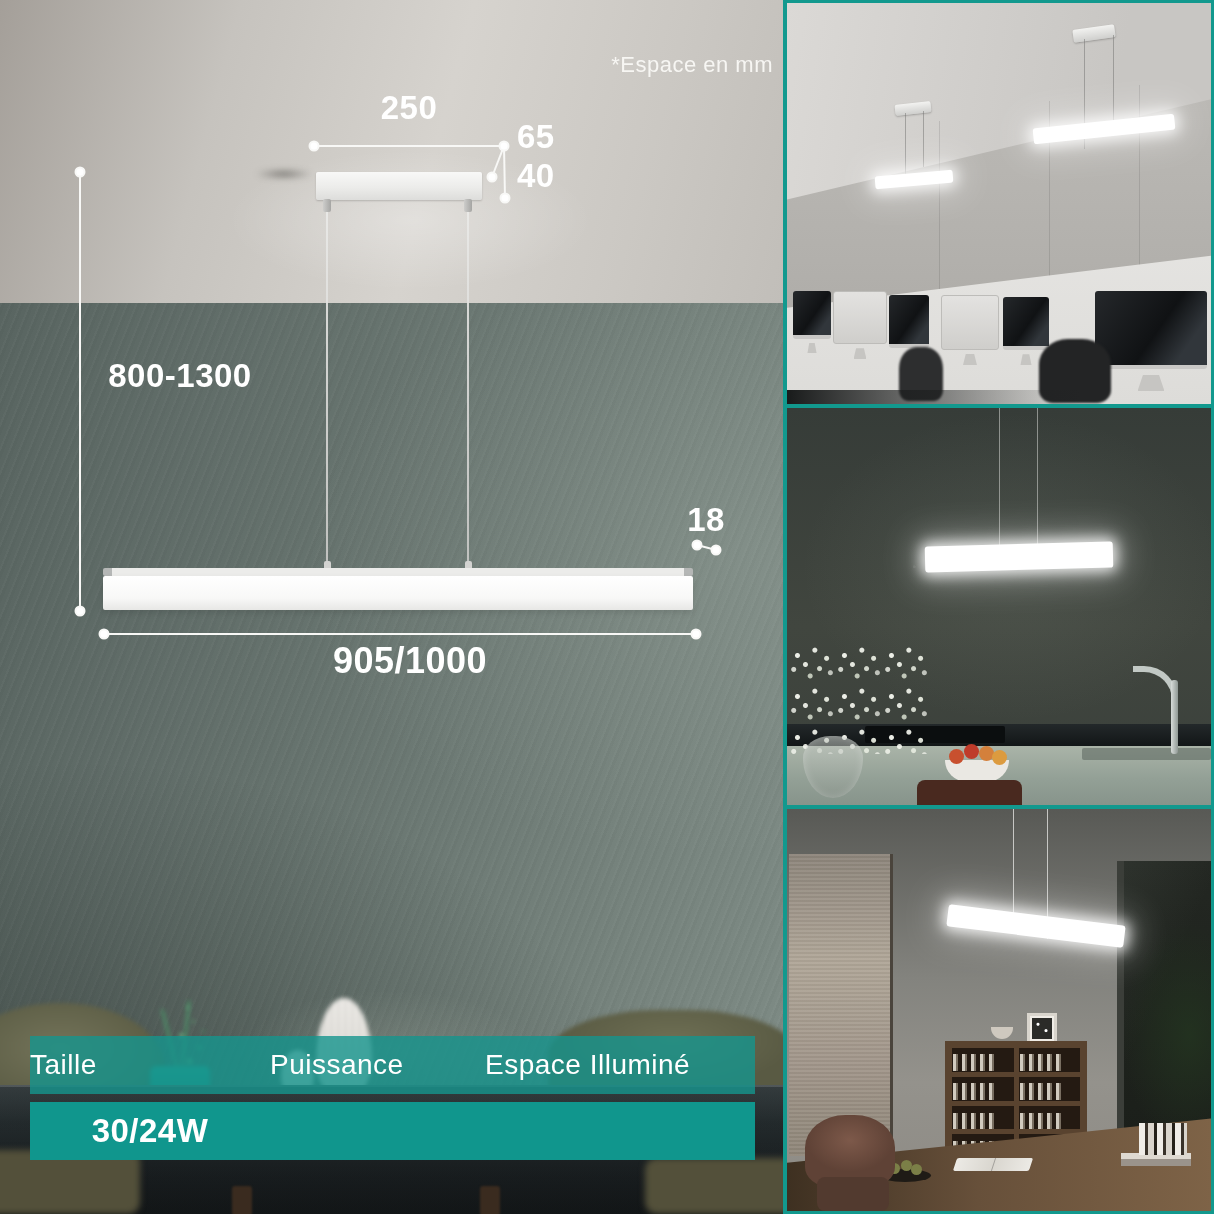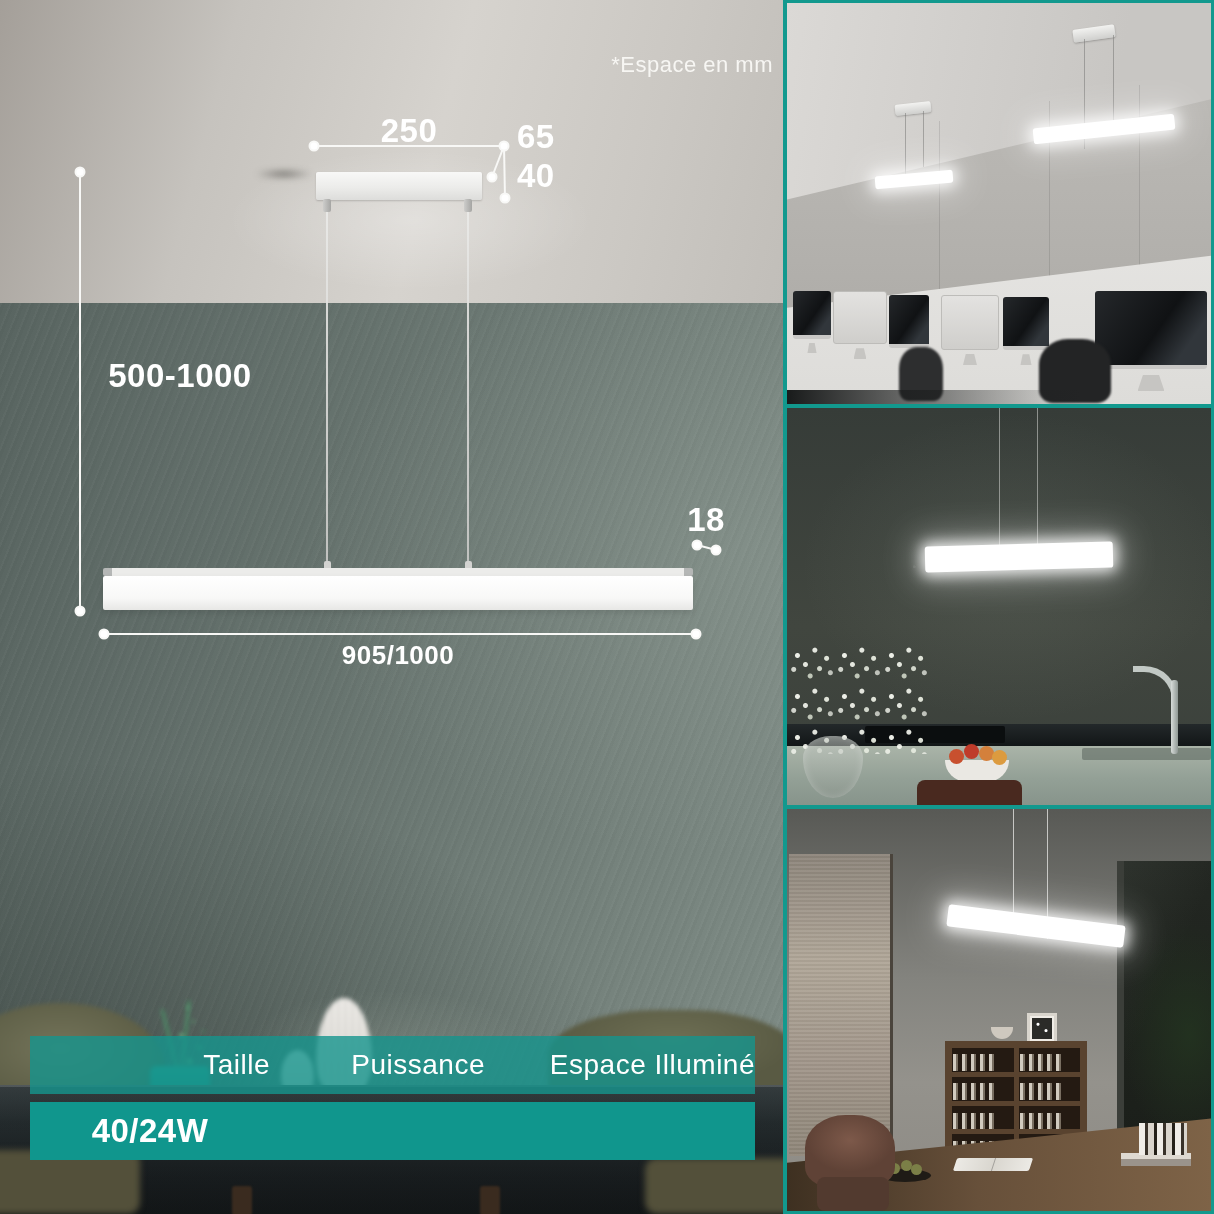--- a/index.html
+++ b/index.html
@@ -61,21 +61,21 @@
   
   .dim-label{position:absolute;color:#fff;font-weight:700;font-size:33px;letter-spacing:.5px;white-space:nowrap}
   .dim-label.centered{transform:translateX(-50%)}
   #note-taille{position:absolute;right:10px;top:52px;color:#f7f6f3;font-size:22px;font-weight:400;letter-spacing:.5px}
 
   
   #spec-header{position:absolute;left:30px;top:1036px;width:725px;height:58px;background:rgba(21,149,141,.80);
     display:grid;grid-template-columns:240px 215px 270px;align-items:center}
   #spec-values{position:absolute;left:30px;top:1102px;width:725px;height:58px;background:#10968d;
     display:grid;grid-template-columns:240px 215px 270px;align-items:center}
-  .spec-h{color:#fff;font-size:28px;font-weight:400;text-align:right;letter-spacing:.5px}
+  .spec-h{color:#fff;font-size:28px;font-weight:400;text-align:left;letter-spacing:.5px}
   .spec-v{color:#fff;font-size:33px;font-weight:700;text-align:center;letter-spacing:.5px}
 
   
   #photo-frame{position:absolute;left:783px;top:0;width:431px;height:1214px;background:#12998e}
   .photo{position:absolute;left:4px;width:424px;overflow:hidden}
 
   
   #photo-office{top:3px;height:401px;background:linear-gradient(180deg,#c0beba,#b3b1ad 60%,#a9a7a3)}
   #po-ceiling{position:absolute;left:0;top:0;width:100%;height:100%;
     background:linear-gradient(100deg,#dbd9d6,#c8c6c3 70%);
@@ -216,35 +216,35 @@
           <circle cx="505" cy="198" r="4.5"></circle>
         <circle cx="80" cy="172" r="4.5"></circle>
           <circle cx="80" cy="611" r="4.5"></circle>
         <circle cx="104" cy="634" r="4.5"></circle>
           <circle cx="696" cy="634" r="4.5"></circle>
         <circle cx="697" cy="545" r="4.5"></circle>
           <circle cx="716" cy="550" r="4.5"></circle>
       </g>
     </svg>
 
-    <div class="dim-label centered" style="left:409px;top:112px">250</div>
+    <div class="dim-label centered" style="left:409px;top:89px">250</div>
     <div class="dim-label" style="left:517px;top:118px">65</div>
     <div class="dim-label" style="left:517px;top:157px">40</div>
-    <div class="dim-label centered" style="left:180px;top:357px">500-1000</div>
-    <div class="dim-label centered" style="left:398px;top:640px;font-size:26px">905/1000</div>
+    <div class="dim-label centered" style="left:180px;top:357px">800-1300</div>
+    <div class="dim-label centered" style="left:410px;top:640px;font-size:36px">905/1000</div>
     <div class="dim-label centered" style="left:706px;top:501px">18</div>
     <div id="note-taille">*Espace en mm</div>
 
     <div id="spec-header">
       <div class="spec-h">Taille</div>
       <div class="spec-h">Puissance</div>
       <div class="spec-h">Espace Illuminé</div>
     </div>
     <div id="spec-values">
-      <div class="spec-v">40/24W</div>
+      <div class="spec-v">30/24W</div>
     </div>
   </div>
 
   <div id="photo-frame">
 
     <div class="photo" id="photo-office">
       <div id="po-ceiling"></div>
       <div class="po-seam" style="left:152px;top:118px;height:200px"></div>
       <div class="po-seam" style="left:262px;top:98px;height:212px"></div>
       <div class="po-seam" style="left:352px;top:82px;height:216px"></div>

